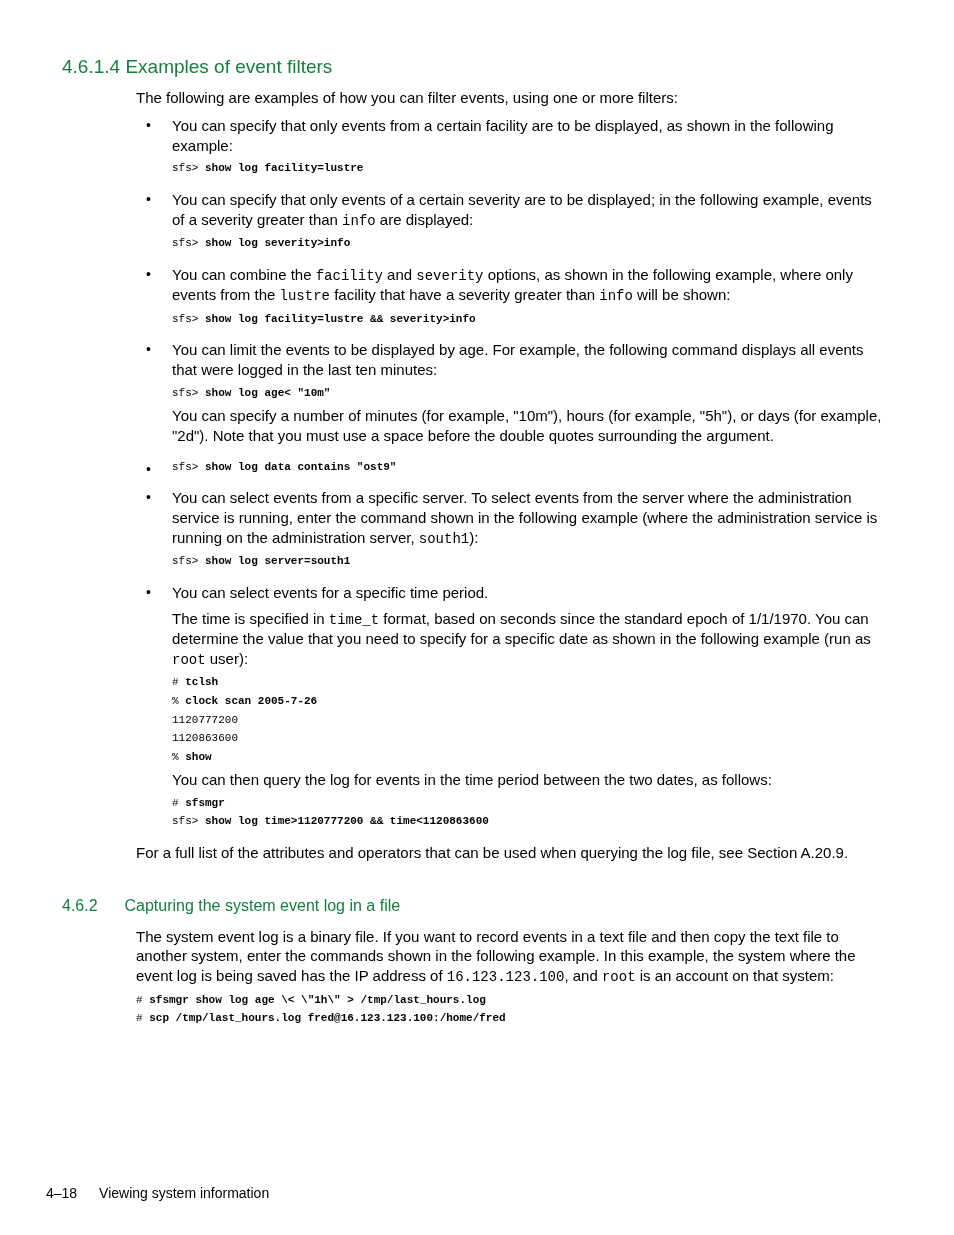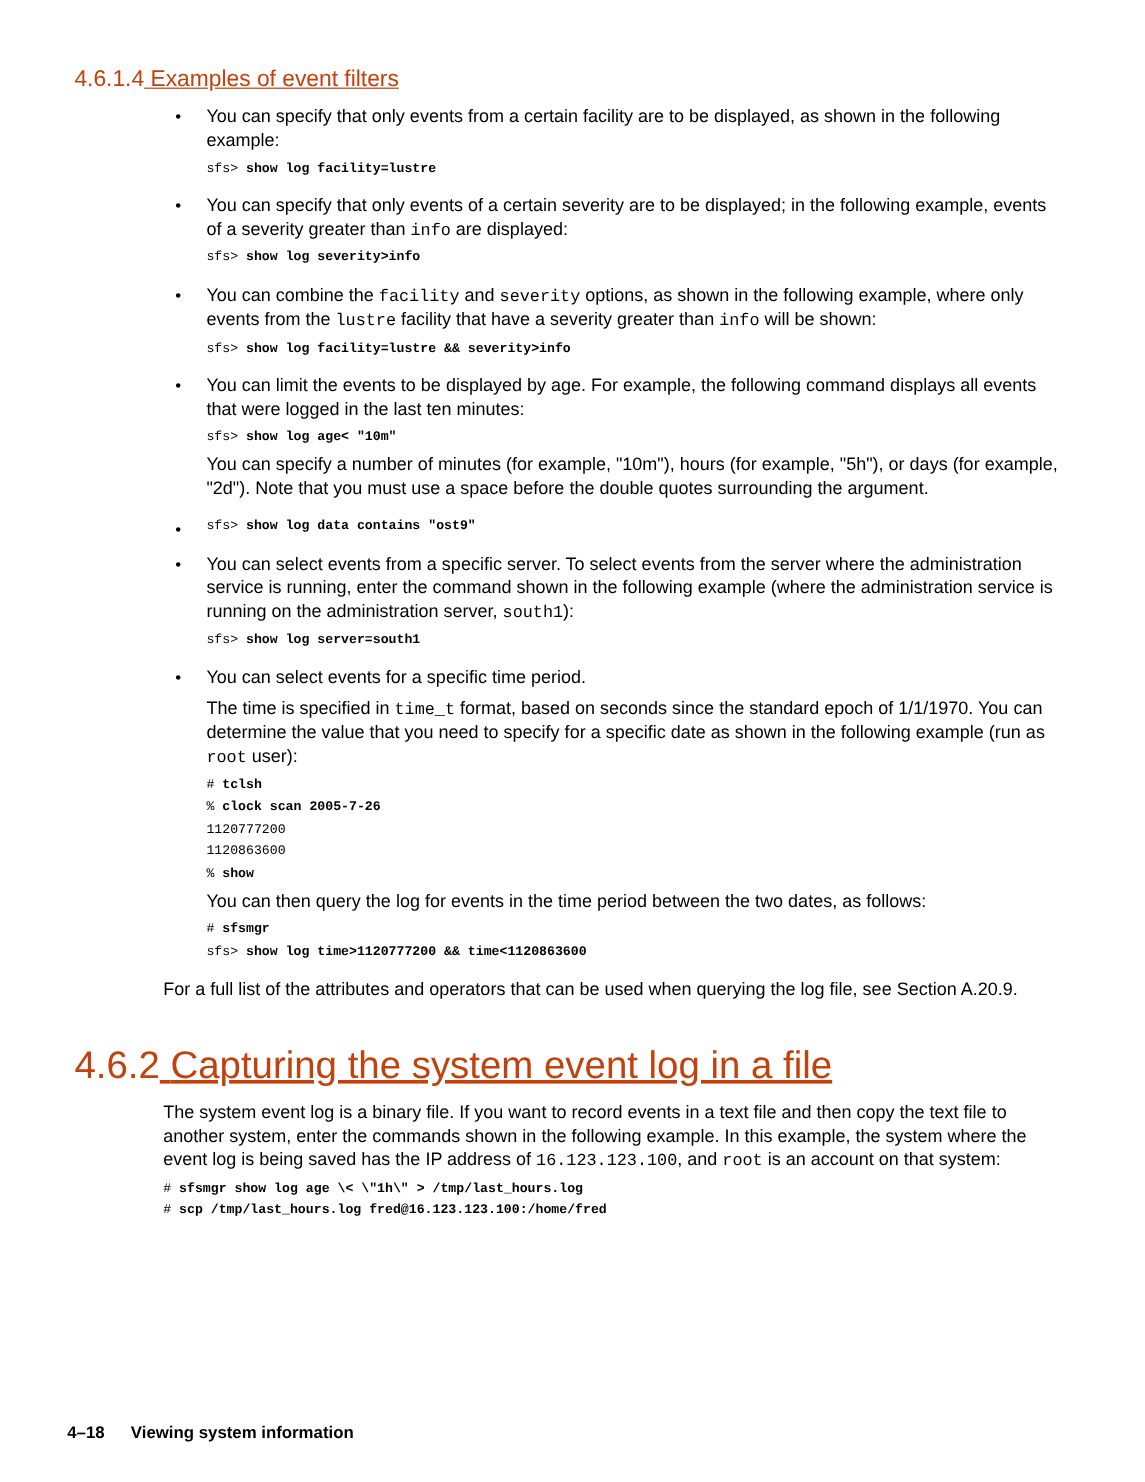--- a/index.html
+++ b/index.html
@@ -13,30 +13,29 @@
     color: #000;
   }
   .page {
     box-sizing: border-box;
     width: 954px;
     min-height: 1235px;
     padding: 56px 62px 40px 62px;
     position: relative;
   }
   .h3, .h2 {
-    color: #c2410c;
+    color: #15803d;
     font-weight: 300;
-    text-decoration: underline;
   }
   .h3 {
     font-size: 19px;
     margin: 0 0 10px 0;
   }
   .h2 {
-    font-size: 32px;
+    font-size: 16px;
     margin: 34px 0 12px 0;
   }
   .h2 .num, .h3 .num {
     display: inline-block;
     min-width: 58px;
   }
   .h2 .num { min-width: 58px; }
   .body-indent {
     margin-left: 74px;
     font-size: 15px;
@@ -68,37 +67,38 @@
   .cmdline {
     font-family: "Courier New", Courier, monospace;
     font-size: 11px;
     margin: 4px 0 2px 0;
     white-space: pre;
   }
   .cmdline .bold { font-weight: bold; }
   .footer {
     position: absolute;
     bottom: 34px;
-    left: 56px;
+    left: 46px;
     font-size: 14px;
-    font-weight: 700;
+    font-weight: 400;
   }
   .footer .pg { margin-right: 18px; }
 </style>
 </head>
 <body>
 
 <div class="page">
 
   <div class="h3">
     <span class="num">4.6.1.4</span>
     <span>Examples of event filters</span>
   </div>
 
   <div class="body-indent">
+    <p>The following are examples of how you can filter events, using one or more filters:</p>
 
     <ul class="bullets">
 
       <li>
         <p>You can specify that only events from a certain facility are to be displayed, as shown in the following example:</p>
         <div class="cmdline"><span>sfs&gt; </span><span class="bold">show log facility=lustre</span></div>
       </li>
 
       <li>
         <p>

